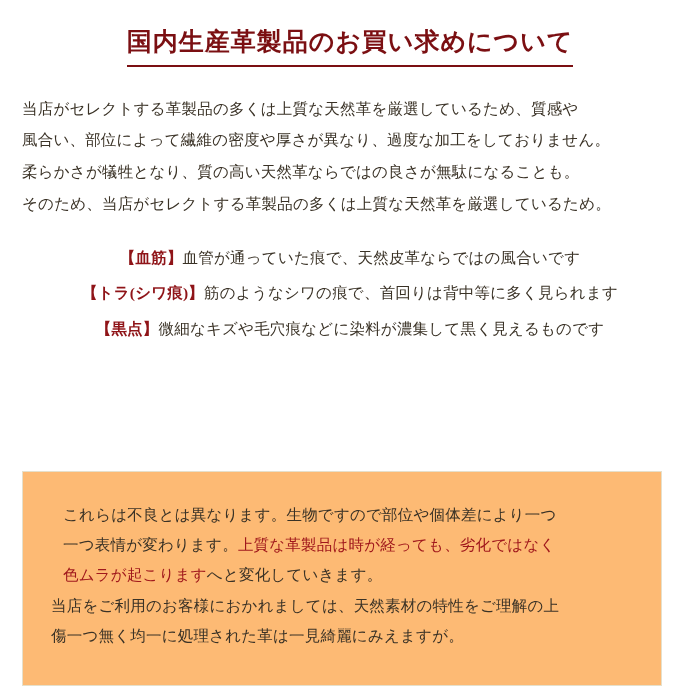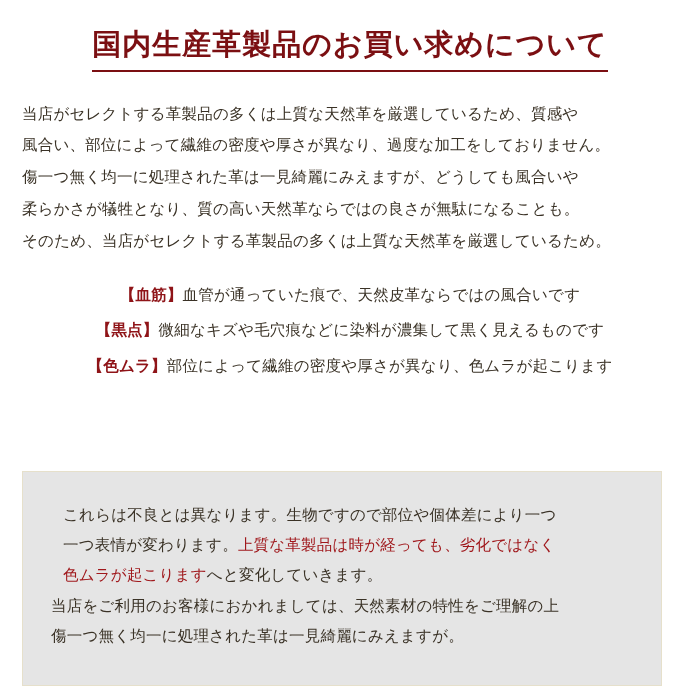--- a/index.html
+++ b/index.html
@@ -21,21 +21,21 @@
     box-sizing: border-box;
   }
 
   
   .title-wrap {
     padding-top: 26px;
     text-align: center;
   }
   .title {
     display: inline-block;
-    font-size: 29px;
+    font-size: 25px;
     font-weight: bold;
     color: #7b0f12;
     letter-spacing: 1px;
     padding-bottom: 6px;
     border-bottom: 2px solid #7b0f12;
     line-height: 1.3;
   }
 
   
   .intro {
@@ -73,21 +73,21 @@
     color: #3a3226;
   }
 
   
   .note-box {
     position: absolute;
     left: 22px;
     right: 38px;
     bottom: 14px;
     height: 215px;
-    background: #e5e5e5;
+    background: #fdba74;
     border: 1px solid #e6e0cb;
     box-sizing: border-box;
     padding: 28px 28px 0 28px;
   }
   .note-line {
     font-size: 15.5px;
     line-height: 1.95;
     color: #3a3226;
     white-space: nowrap;
     letter-spacing: 0.2px;
@@ -105,34 +105,33 @@
 
 <div class="page">
 
   <div class="title-wrap">
     <div class="title">国内生産革製品のお買い求めについて</div>
   </div>
 
   <div class="intro">
     <div>当店がセレクトする革製品の多くは上質な天然革を厳選しているため、質感や</div>
     <div>風合い、部位によって繊維の密度や厚さが異なり、過度な加工をしておりません。</div>
-    <div>傷一つ無く均一に処理された革は一見綺麗にみえますが、どうしても風合いや</div>
     <div>柔らかさが犠牲となり、質の高い天然革ならではの良さが無駄になることも。</div>
     <div>そのため、当店がセレクトする革製品の多くは上質な天然革を厳選しているため。</div>
   </div>
 
   <div class="features">
     <div class="feature-row">
       <span class="feature-tag">【血筋】</span><span class="feature-text">血管が通っていた痕で、天然皮革ならではの風合いです</span>
     </div>
     <div class="feature-row">
-      <span class="feature-tag">【黒点】</span><span class="feature-text">微細なキズや毛穴痕などに染料が濃集して黒く見えるものです</span>
+      <span class="feature-tag">【トラ(シワ痕)】</span><span class="feature-text">筋のようなシワの痕で、首回りは背中等に多く見られます</span>
     </div>
     <div class="feature-row">
-      <span class="feature-tag">【色ムラ】</span><span class="feature-text">部位によって繊維の密度や厚さが異なり、色ムラが起こります</span>
+      <span class="feature-tag">【黒点】</span><span class="feature-text">微細なキズや毛穴痕などに染料が濃集して黒く見えるものです</span>
     </div>
   </div>
 
   <div class="note-box">
     <div class="note-line note-indent">
       <span>これらは不良とは異なります。生物ですので部位や個体差により一つ</span>
     </div>
     <div class="note-line note-indent">
       <span>一つ表情が変わります。</span><span class="note-em">上質な革製品は時が経っても、劣化ではなく</span>
     </div>

